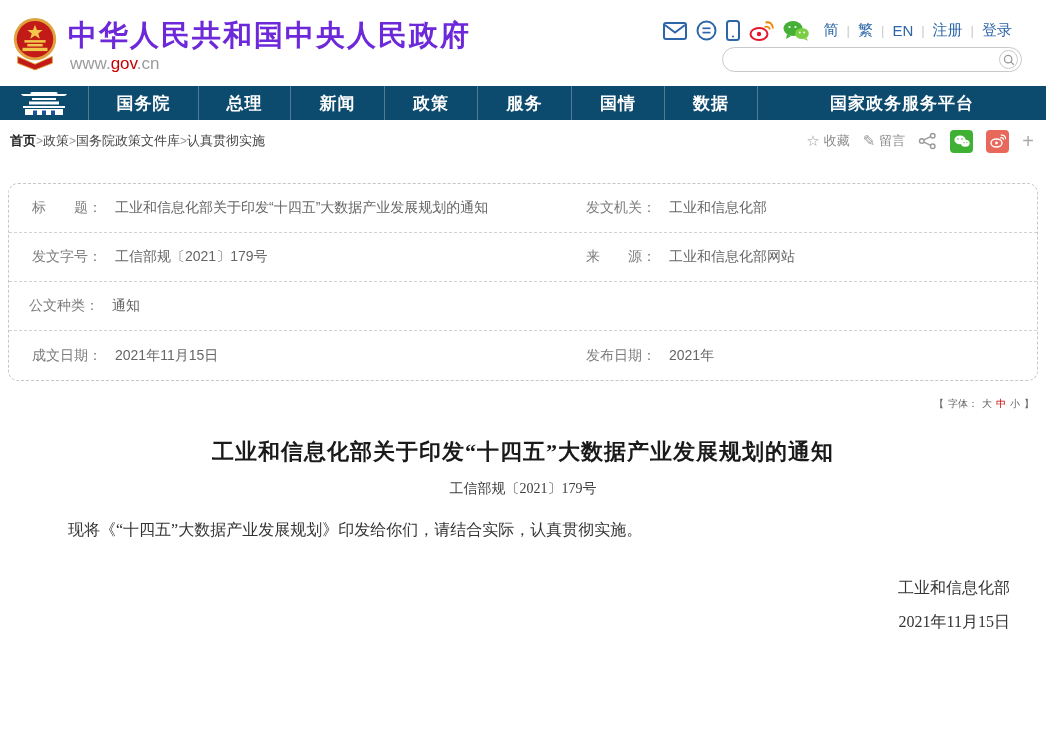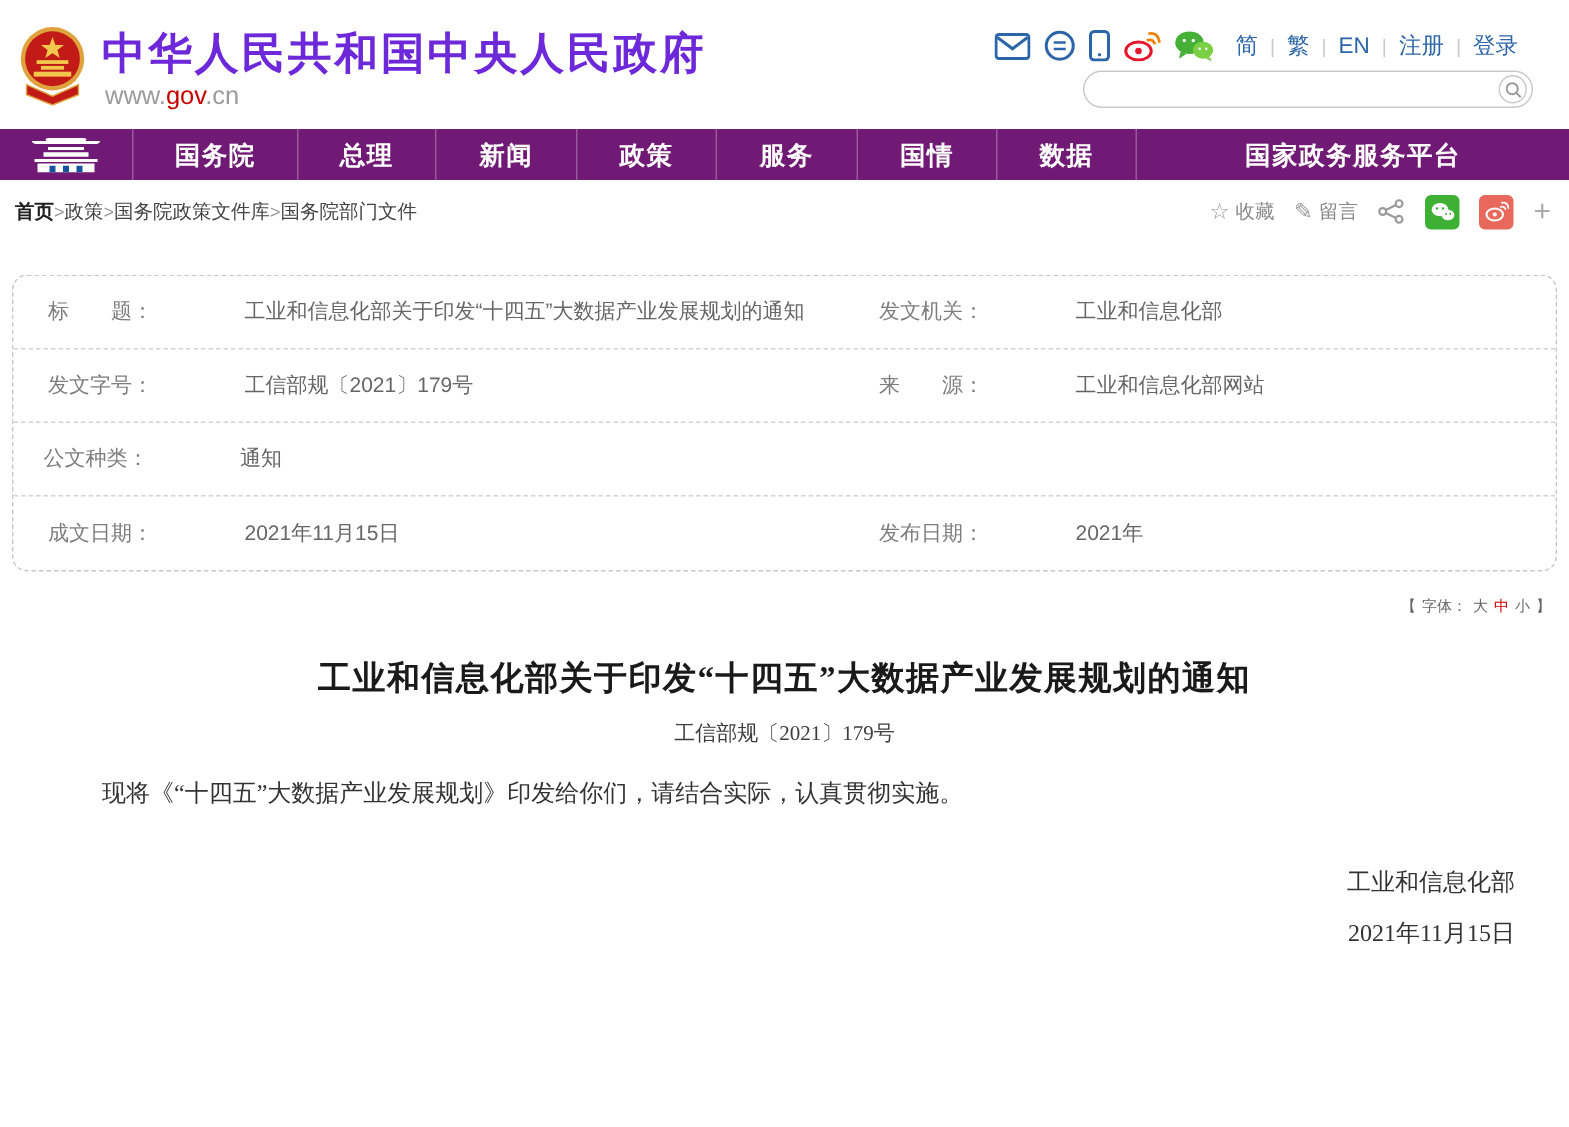--- a/index.html
+++ b/index.html
@@ -21,21 +21,21 @@
   .util-links .lnk { cursor:pointer; text-decoration:none; color:#2d66a8; }
 
   .searchbox { position:absolute; right:24px; top:47px; width:300px; height:25px;
     border:1px solid #c9c9c9; border-radius:13px; display:flex; align-items:center;
     padding:0 3px 0 12px; background:#fff; }
   .searchbox input { border:none; outline:none; flex:1; font-size:13px; height:20px; background:transparent; }
   .search-btn { width:19px; height:19px; border:1px solid #c9c9c9; border-radius:50%;
     display:flex; align-items:center; justify-content:center; cursor:pointer; background:#fff; }
 
   
-  .nav { display:flex; height:34px; background:#701a75; }
+  .nav { display:flex; height:34px; background:#0c4a6e; }
   .nav-cell { display:flex; align-items:center; justify-content:center; color:#fff;
     font-size:17px; font-weight:bold; border-left:1px solid rgba(255,255,255,.28);
     cursor:pointer; letter-spacing:1px; }
   .nav-cell:first-child { border-left:none; }
 
   
   .breadcrumb-row { display:flex; align-items:center; justify-content:space-between;
     height:42px; padding:0 12px 0 10px; }
   .crumbs { display:flex; align-items:center; font-size:13px; color:#444; }
   .crumb { cursor:pointer; }
@@ -47,21 +47,21 @@
   .badge { width:23px; height:23px; border-radius:4px; display:flex; align-items:center;
     justify-content:center; cursor:pointer; }
   .badge.wechat { background:#3eb135; }
   .badge.weibo { background:#e8685b; }
   .plus { font-size:20px; color:#aaa; font-weight:normal; cursor:pointer; }
 
   
   .meta-box { margin:21px 8px 0 8px; border:1px dashed #c6c6c6; border-radius:10px; overflow:hidden; }
   .meta-row { display:flex; height:49px; align-items:center; border-bottom:1px dashed #d2d2d2; }
   .meta-row:last-child { border-bottom:none; }
-  .meta-cell { display:flex; align-items:center;gap:48px; }
+  .meta-cell { display:flex; align-items:center; }
   .meta-cell.left { width:557px; padding-left:23px; }
   .meta-cell.right { flex:1; padding-left:20px; }
   .meta-label { color:#7d7d7d; font-size:14px; white-space:pre; }
   .meta-value { color:#666; font-size:14px; margin-left:13px; }
 
   
   .fontbar { text-align:right; margin:16px 10px 0 0; font-size:10px; color:#666; }
   .fontbar span { margin:0 2px; }
   .fontbar .size { cursor:pointer; }
   .fontbar .mid { color:#c80000; }
@@ -183,21 +183,21 @@
 </div>
 
 <div class="breadcrumb-row">
   <div class="crumbs">
     <span class="crumb home">首页</span>
     <span class="crumb-sep">&gt;</span>
     <span class="crumb">政策</span>
     <span class="crumb-sep">&gt;</span>
     <span class="crumb">国务院政策文件库</span>
     <span class="crumb-sep">&gt;</span>
-    <span class="crumb">国务院部门文件</span>
+    <span class="crumb">认真贯彻实施</span>
   </div>
   <div class="actions">
     <span class="action">
       <span class="glyph">☆</span>
       <span>收藏</span>
     </span>
     <span class="action">
       <span class="glyph">✎</span>
       <span>留言</span>
     </span>

